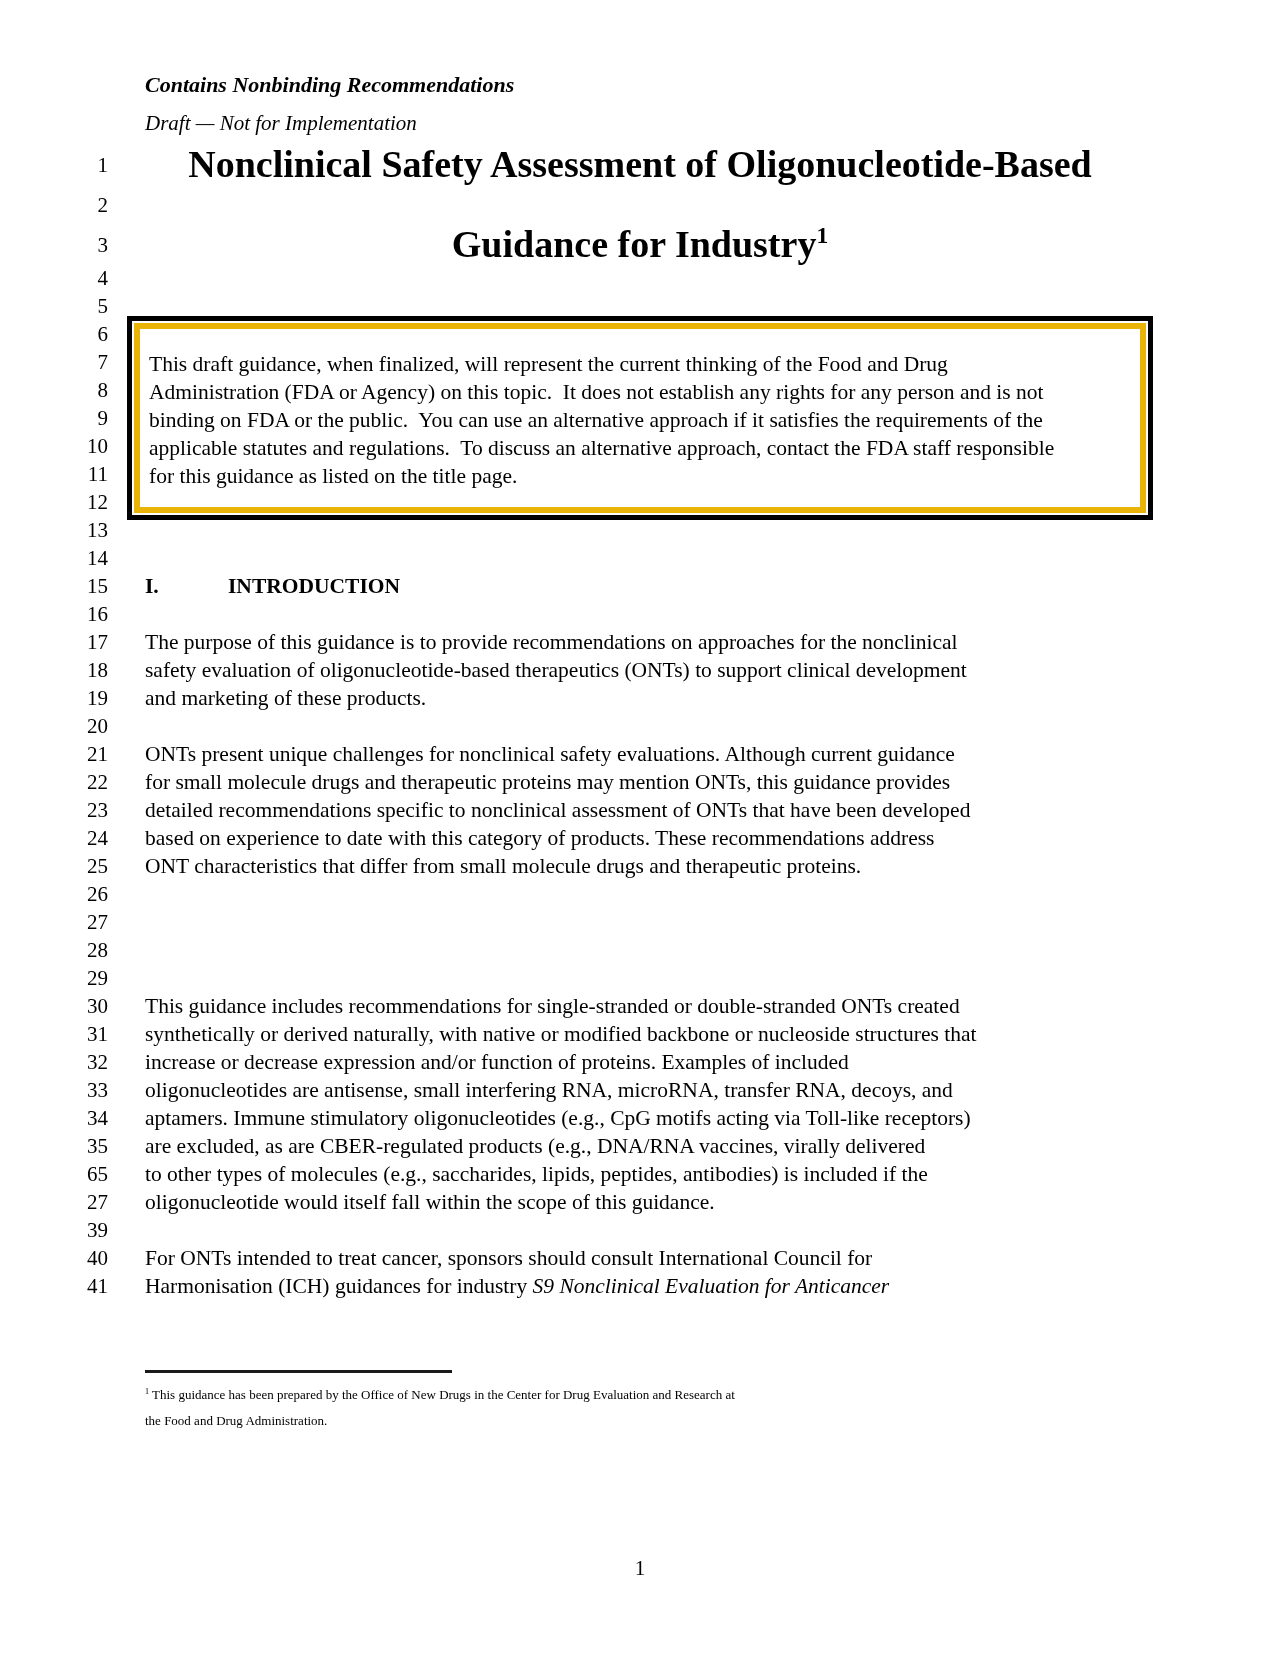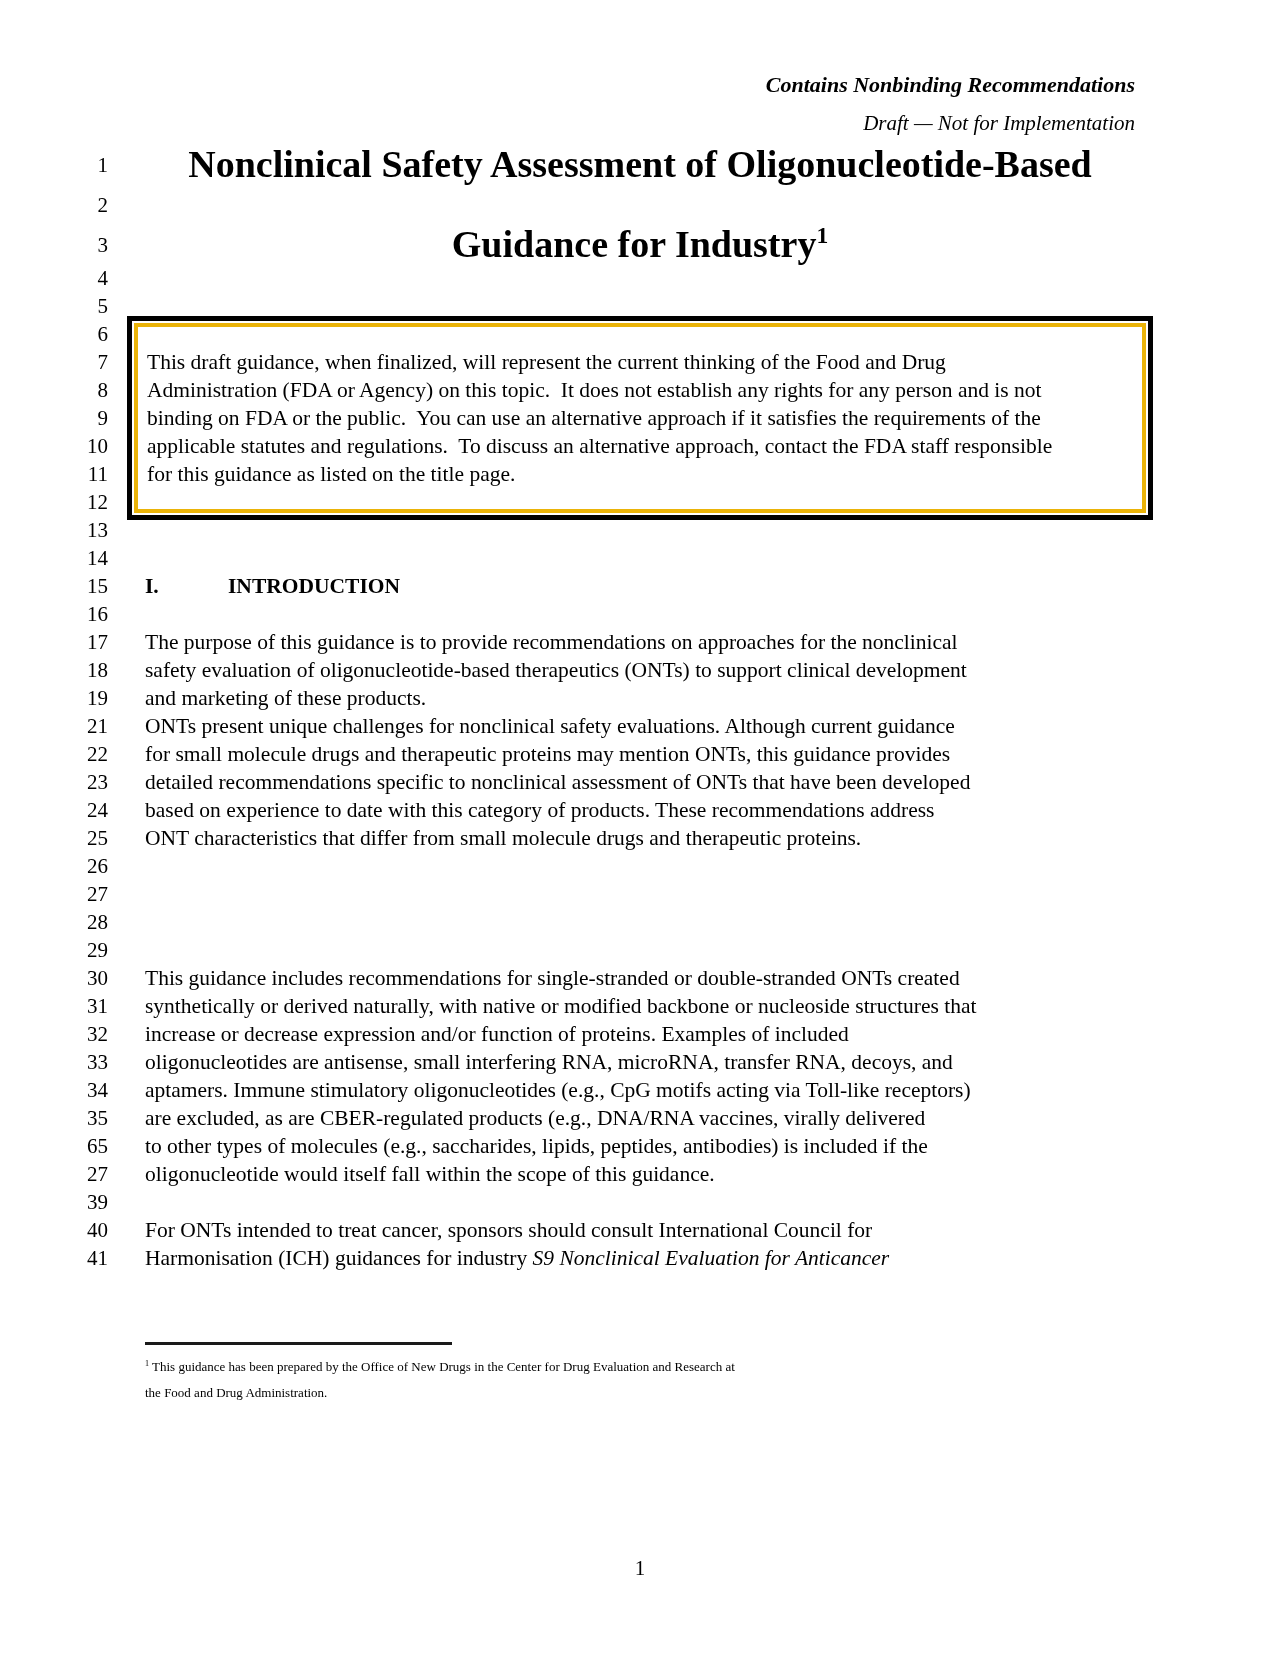--- a/index.html
+++ b/index.html
@@ -7,21 +7,21 @@
     position: relative;
     width: 1280px;
     height: 1656px;
     margin: 0 auto;
     background: #ffffff;
     color: #000000;
     font-family: "Liberation Serif", serif;
     overflow: hidden;
   }
   .header { padding-top: 72px; }
-  .center-col { margin-left: 145px; width: 990px; text-align: right; }
+  .center-col { margin-left: 145px; width: 990px; text-align: left; }
   .hdr-nonbinding {
     font-size: 22px; line-height: 26px;
     font-weight: bold; font-style: italic;
   }
   .hdr-draft {
     font-size: 21px; line-height: 25px;
     font-style: italic; margin-top: 13px;
   }
   .title-block { margin-top: 8px; }
   .row { display: flex; height: 28px; line-height: 28px; }
@@ -46,21 +46,21 @@
     box-sizing: border-box; padding-right: 37px; font-size: 21px;
   }
   .disclaimer-box {
     flex: none; box-sizing: border-box;
     width: 1026px; height: 204px;
     margin-left: -18px; margin-top: -4px;
     border: 5px solid #000; padding: 2px;
   }
   .disclaimer-inner {
     box-sizing: border-box; height: 100%;
-    border: 4px solid #eab308;
+    border: 6px solid #eab308;
     padding: 21px 8px 0 9px;
   }
   .box-line { height: 28px; line-height: 28px; font-size: 21.5px; white-space: pre; }
   .footnote { margin-left: 145px; margin-top: 70px; }
   .fn-sep { width: 307px; height: 0; border-top: 3px solid #1a1a1a; }
   .fn-line { font-size: 13px; line-height: 26px; white-space: pre; }
   .fn-line.first { margin-top: 9px; }
   .page-number {
     position: absolute; top: 1556px; left: 0; right: 0;
     text-align: center; font-size: 21px;
@@ -146,20 +146,24 @@
       </div>
       <div class="row">
         <div class="gutter">18</div>
         <div class="content">safety evaluation of oligonucleotide-based therapeutics (ONTs) to support clinical development</div>
       </div>
       <div class="row">
         <div class="gutter">19</div>
         <div class="content">and marketing of these products.</div>
       </div>
       <div class="row">
+        <div class="gutter">20</div>
+        <div class="content"></div>
+      </div>
+      <div class="row">
         <div class="gutter">21</div>
         <div class="content">ONTs present unique challenges for nonclinical safety evaluations. Although current guidance</div>
       </div>
       <div class="row">
         <div class="gutter">22</div>
         <div class="content">for small molecule drugs and therapeutic proteins may mention ONTs, this guidance provides</div>
       </div>
       <div class="row">
         <div class="gutter">23</div>
         <div class="content">detailed recommendations specific to nonclinical assessment of ONTs that have been developed</div>

